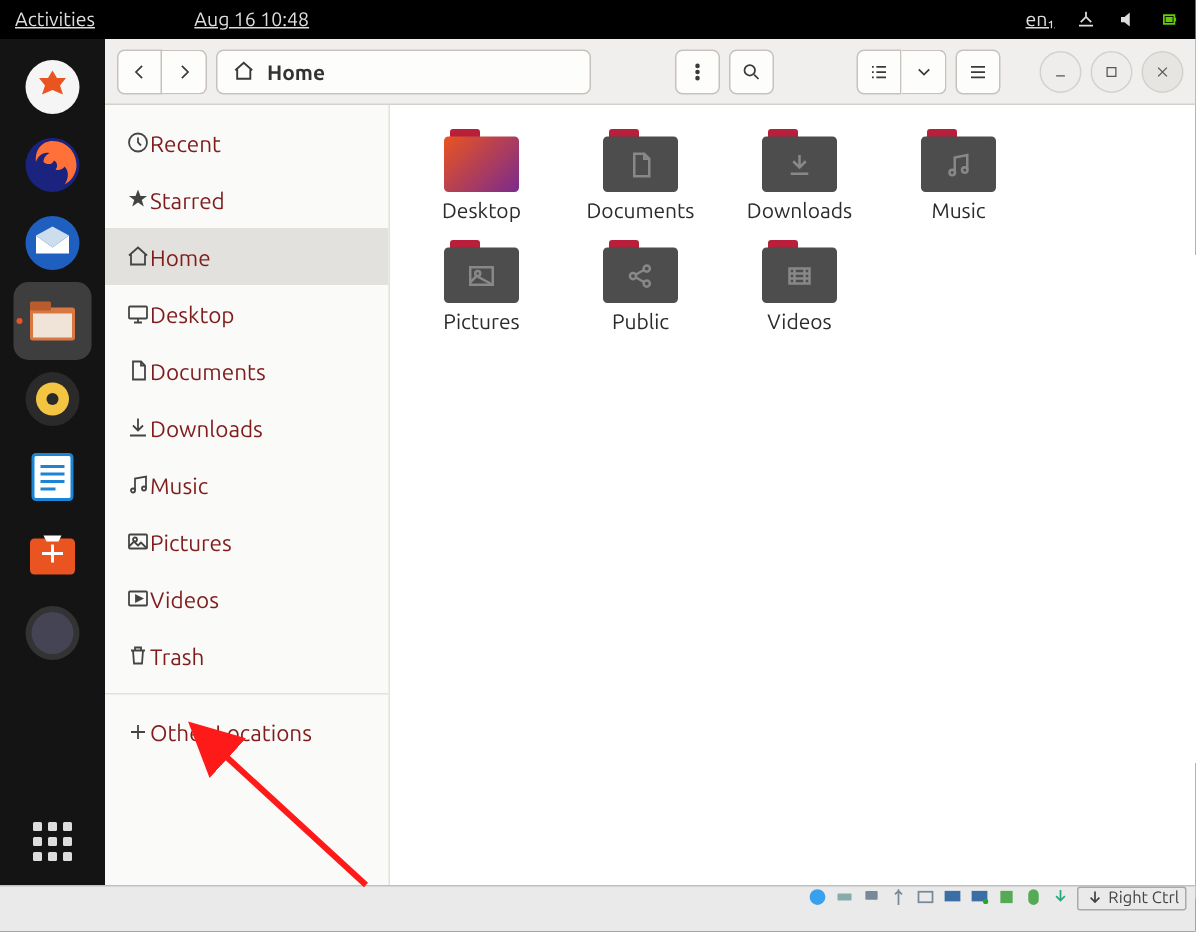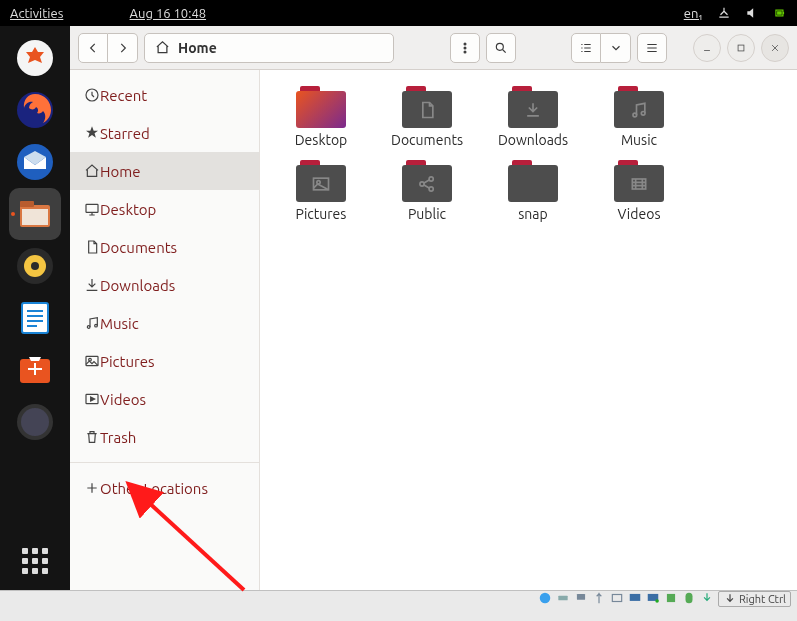--- a/index.html
+++ b/index.html
@@ -398,27 +398,20 @@
                   <circle cx="17" cy="18" r="2.5"></circle>
                   <path d="M8 11l7-4M8 13l7 4"></path>
                 </svg>
               </div>
             </div>
             <div class="file-label">Public</div>
           </div>
           <div class="file-item">
             <div class="folder-ico">
               <div class="tab"></div>
-              <div class="body"></div>
-            </div>
-            <div class="file-label">snap</div>
-          </div>
-          <div class="file-item">
-            <div class="folder-ico">
-              <div class="tab"></div>
               <div class="body">
                 <svg viewBox="0 0 24 24">
                   <rect x="4" y="6" width="16" height="12"></rect>
                   <path d="M4 10h16M4 14h16M8 6v12M16 6v12"></path>
                 </svg>
               </div>
             </div>
             <div class="file-label">Videos</div>
           </div>
         </div>

